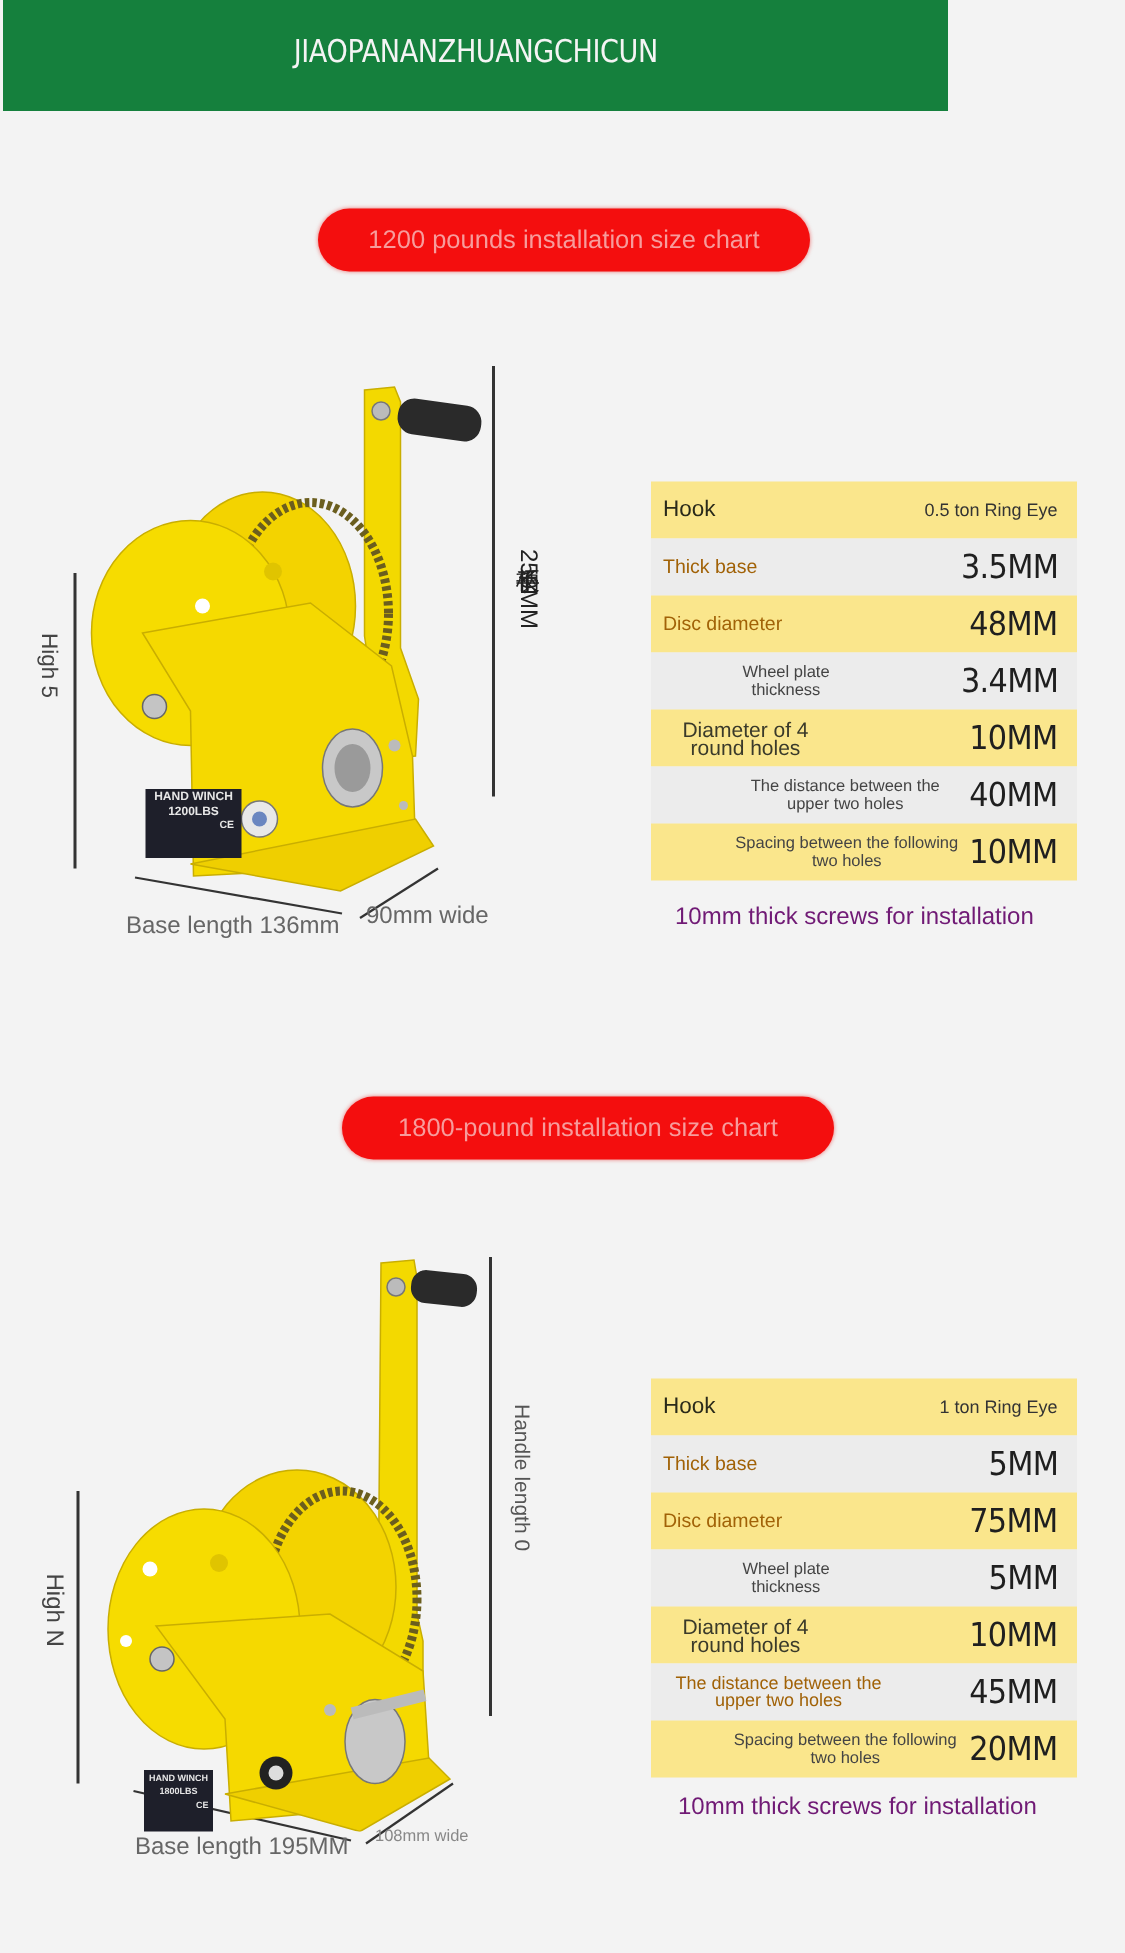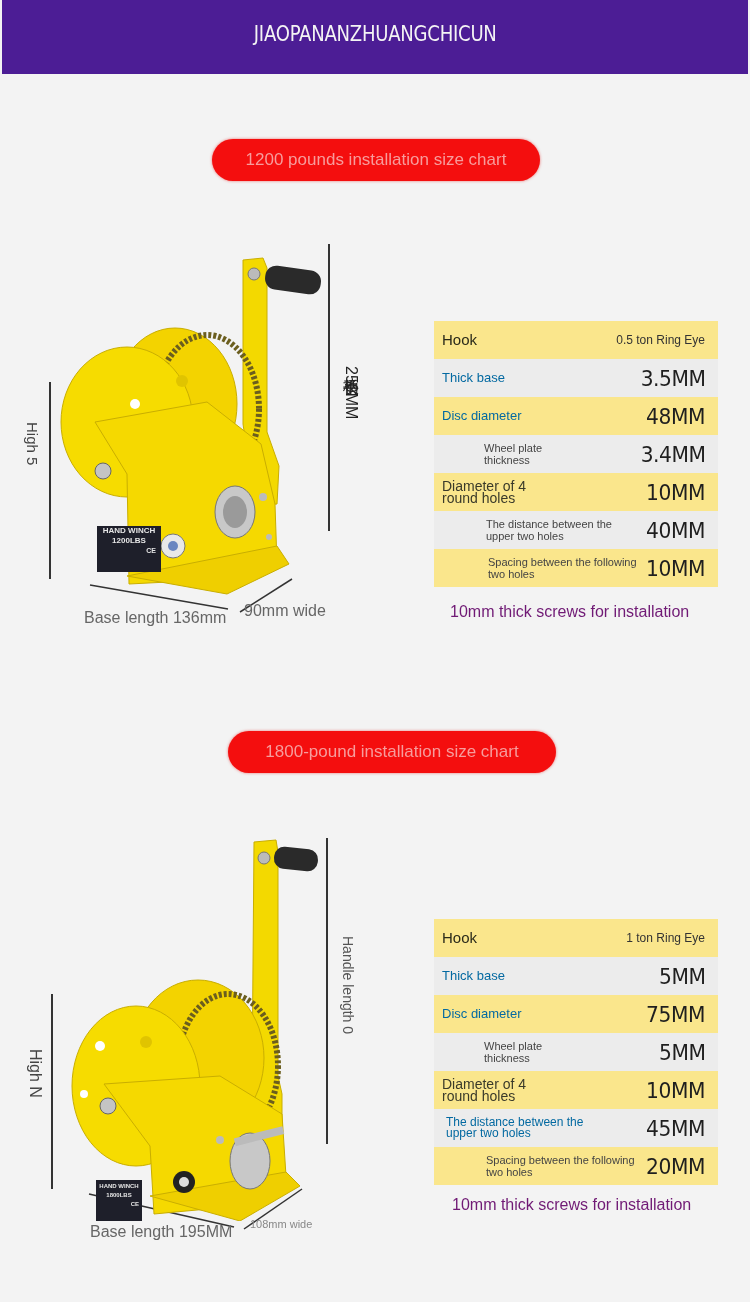--- a/index.html
+++ b/index.html
@@ -1,43 +1,43 @@
 <!DOCTYPE html>
 <html><head>
 <meta charset="utf-8">
 <style>
   * { box-sizing: border-box; margin: 0; padding: 0; }
   html, body { width: 750px; height: 1302px; background: #f3f3f3; overflow: hidden; }
   body { font-family: "Liberation Sans", sans-serif; position: relative; }
 
   .top-bar {
-    position: absolute; left: 2px; top: 0; width: 746px; height: 74px;
-    background: #4c1d95; display: flex; align-items: center; justify-content: center;
+    position: absolute; left: 2px; top: 0; width: 630px; height: 74px;
+    background: #15803d; display: flex; align-items: center; justify-content: center;
   }
   .top-bar .title {
     color: #f4f4f4; font-family: "DejaVu Sans", sans-serif; font-size: 21px;
     letter-spacing: -0.3px; transform: scaleX(0.86); margin-top: -6px;
   }
   .page { position: absolute; left: 2px; top: 74px; width: 746px; height: 1228px; background: #f3f3f3; }
 
   .pill {
     position: absolute; height: 42px; border-radius: 21px;
     background: #f40e0e; box-shadow: 0 0 3px rgba(230,0,0,0.55);
     color: #f79c9c; font-size: 17px;
     display: flex; align-items: center; justify-content: center;
   }
 
   .spec-table { position: absolute; left: 432px; width: 284px; }
   .spec-row {
     position: relative; height: 38px; display: flex; align-items: center;
-    justify-content: space-between; padding: 0 13px 0 8px;
+    justify-content: space-between; padding: 0 13px 0 8px; text-align: center;
   }
   .spec-row.yellow { background: #fae68c; }
   .spec-row.grey { background: #ececec; }
-  .spec-label { color: #0369a1; font-size: 13px; line-height: 12px; }
+  .spec-label { color: #a16207; font-size: 13px; line-height: 12px; }
   .spec-label.big { font-size: 15px; color: #2a2a1a; }
   .spec-label.small { font-size: 11px; line-height: 12px; color: #444; margin-left: 42px; }
   .spec-label.med { font-size: 14px; line-height: 12px; color: #3a3a2a; }
   .spec-value { color: #1f1f1f; font-size: 22px; letter-spacing: -0.5px; font-family: "DejaVu Sans", sans-serif; transform: scaleX(0.92); transform-origin: right center; }
   .spec-value.small { font-size: 12px; color: #333; font-family: "Liberation Sans", sans-serif; transform: none; letter-spacing: 0; }
 
   .note { position: absolute; color: #701a75; font-size: 16px; }
 
   .dim-line { position: absolute; background: #333; }
   .dim-text { position: absolute; color: #666; font-size: 16px; white-space: nowrap; }

